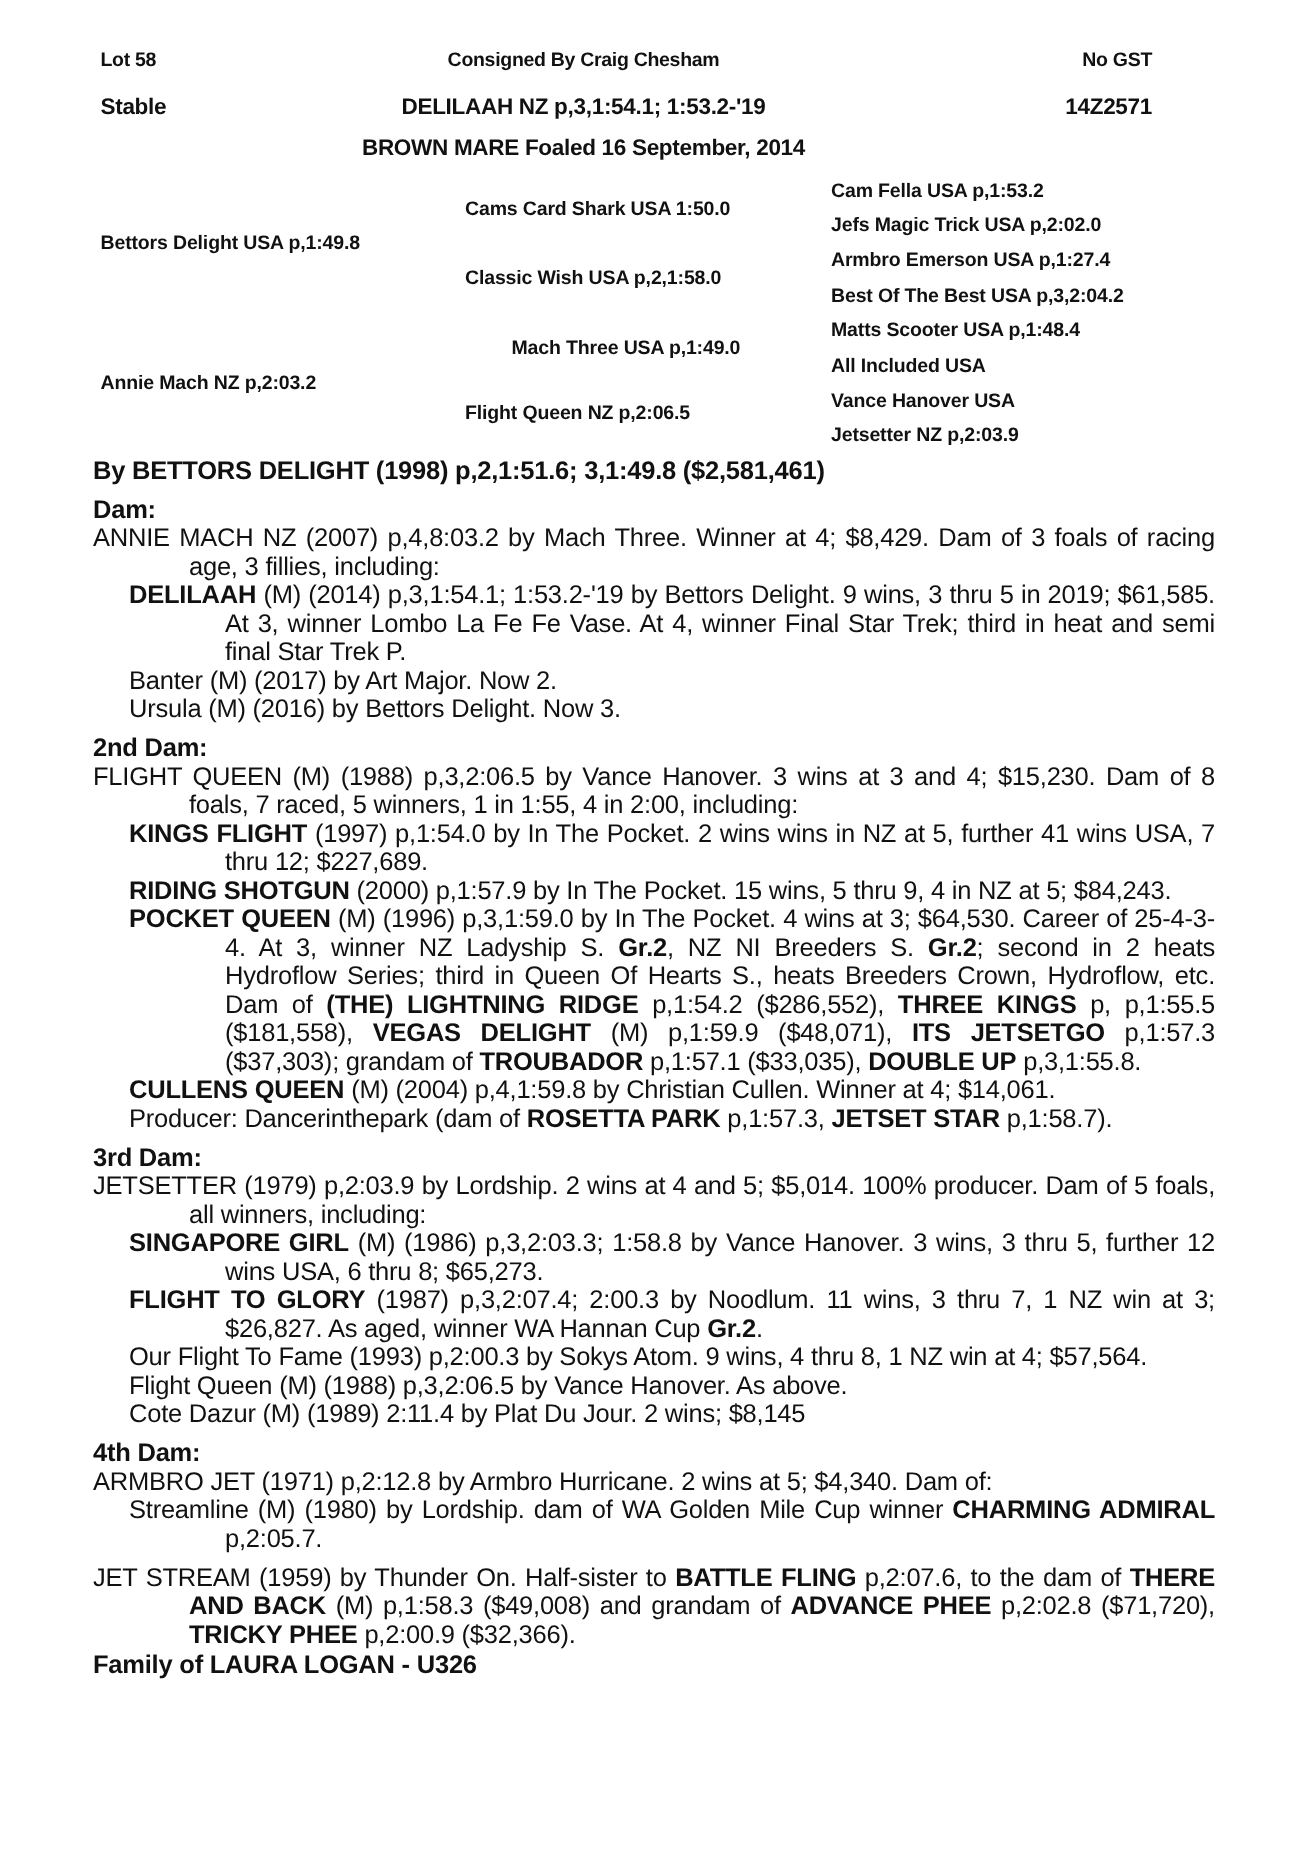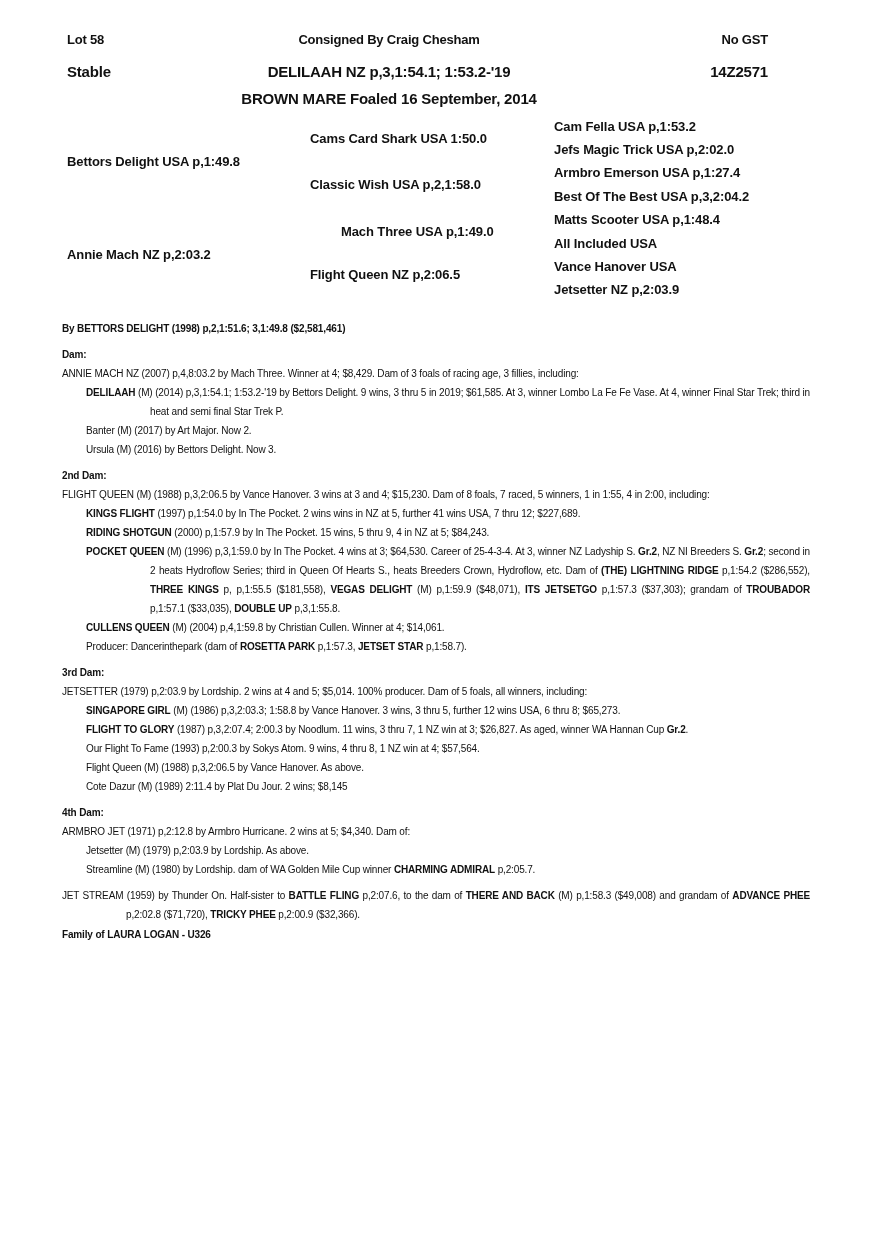--- a/index.html
+++ b/index.html
@@ -2,21 +2,21 @@
 <html><head>
 <meta charset="utf-8">
 <style>
   html, body { margin: 0; padding: 0; background: #ffffff; }
   body { width: 877px; height: 1240px; position: relative; overflow: hidden; color: #111; font-family: "Liberation Sans", sans-serif; }
   .hdr { position: absolute; font-weight: bold; font-family: "Liberation Sans", sans-serif; letter-spacing: -0.2px; }
   .h1 { font-size: 13px; }
   .h2 { font-size: 15px; }
   .center { text-align: center; left: 0; width: 778px; }
   .ped { position: absolute; font-weight: bold; font-size: 13px; letter-spacing: -0.1px; }
-  .body { position: absolute; left: 62px; width: 748px; top: 304px; font-size: 10px; line-height: 19px; letter-spacing: -0.15px; margin-top: 15px; }
+  .body { position: absolute; left: 62px; width: 748px; top: 304px; font-size: 17px; line-height: 19px; letter-spacing: -0.15px; }
   .body b { font-weight: bold; }
   .sire-line { font-weight: bold; margin-bottom: 7px; }
   .sec-title { font-weight: bold; margin-top: 0px; }
   .sec { margin-bottom: 7px; }
   .p0 { padding-left: 64px; text-indent: -64px; text-align: justify; }
   .p1 { padding-left: 88px; text-indent: -64px; text-align: justify; }
 </style>
 </head>
 <body>
 
@@ -73,21 +73,20 @@
         <div class="p0">JETSETTER (1979) p,2:03.9 by Lordship. 2 wins at 4 and 5; $5,014. 100% producer. Dam of 5 foals, all winners, including:</div>
         <div class="p1"><b>SINGAPORE GIRL</b><span> (M) (1986) p,3,2:03.3; 1:58.8 by Vance Hanover. 3 wins, 3 thru 5, further 12 wins USA, 6 thru 8; $65,273.</span></div>
         <div class="p1"><b>FLIGHT TO GLORY</b><span> (1987) p,3,2:07.4; 2:00.3 by Noodlum. 11 wins, 3 thru 7, 1 NZ win at 3; $26,827. As aged, winner WA Hannan Cup </span><b>Gr.2</b><span>.</span></div>
         <div class="p1"><span>Our Flight To Fame (1993) p,2:00.3 by Sokys Atom. 9 wins, 4 thru 8, 1 NZ win at 4; $57,564.</span></div>
         <div class="p1"><span>Flight Queen (M) (1988) p,3,2:06.5 by Vance Hanover. As above.</span></div>
         <div class="p1"><span>Cote Dazur (M) (1989) 2:11.4 by Plat Du Jour. 2 wins; $8,145</span></div>
       </div>
       <div class="sec">
         <div class="sec-title">4th Dam:</div>
         <div class="p0">ARMBRO JET (1971) p,2:12.8 by Armbro Hurricane. 2 wins at 5; $4,340. Dam of:</div>
-        <div class="p1"><span>Jetsetter (M) (1979) p,2:03.9 by Lordship. As above.</span></div>
         <div class="p1"><span>Streamline (M) (1980) by Lordship. dam of WA Golden Mile Cup winner </span><b>CHARMING ADMIRAL</b><span> p,2:05.7.</span></div>
       </div>
       <div class="sec">
         <div class="p0"><span>JET STREAM (1959) by Thunder On. Half-sister to </span><b>BATTLE FLING</b><span> p,2:07.6, to the dam of </span><b>THERE AND BACK</b><span> (M) p,1:58.3 ($49,008) and grandam of </span><b>ADVANCE PHEE</b><span> p,2:02.8 ($71,720), </span><b>TRICKY PHEE</b><span> p,2:00.9 ($32,366).</span></div>
       </div>
     </div>
   <div class="sire-line" style="margin-top:-6px;">Family of LAURA LOGAN - U326</div>
 </div>
 
 </body></html>

